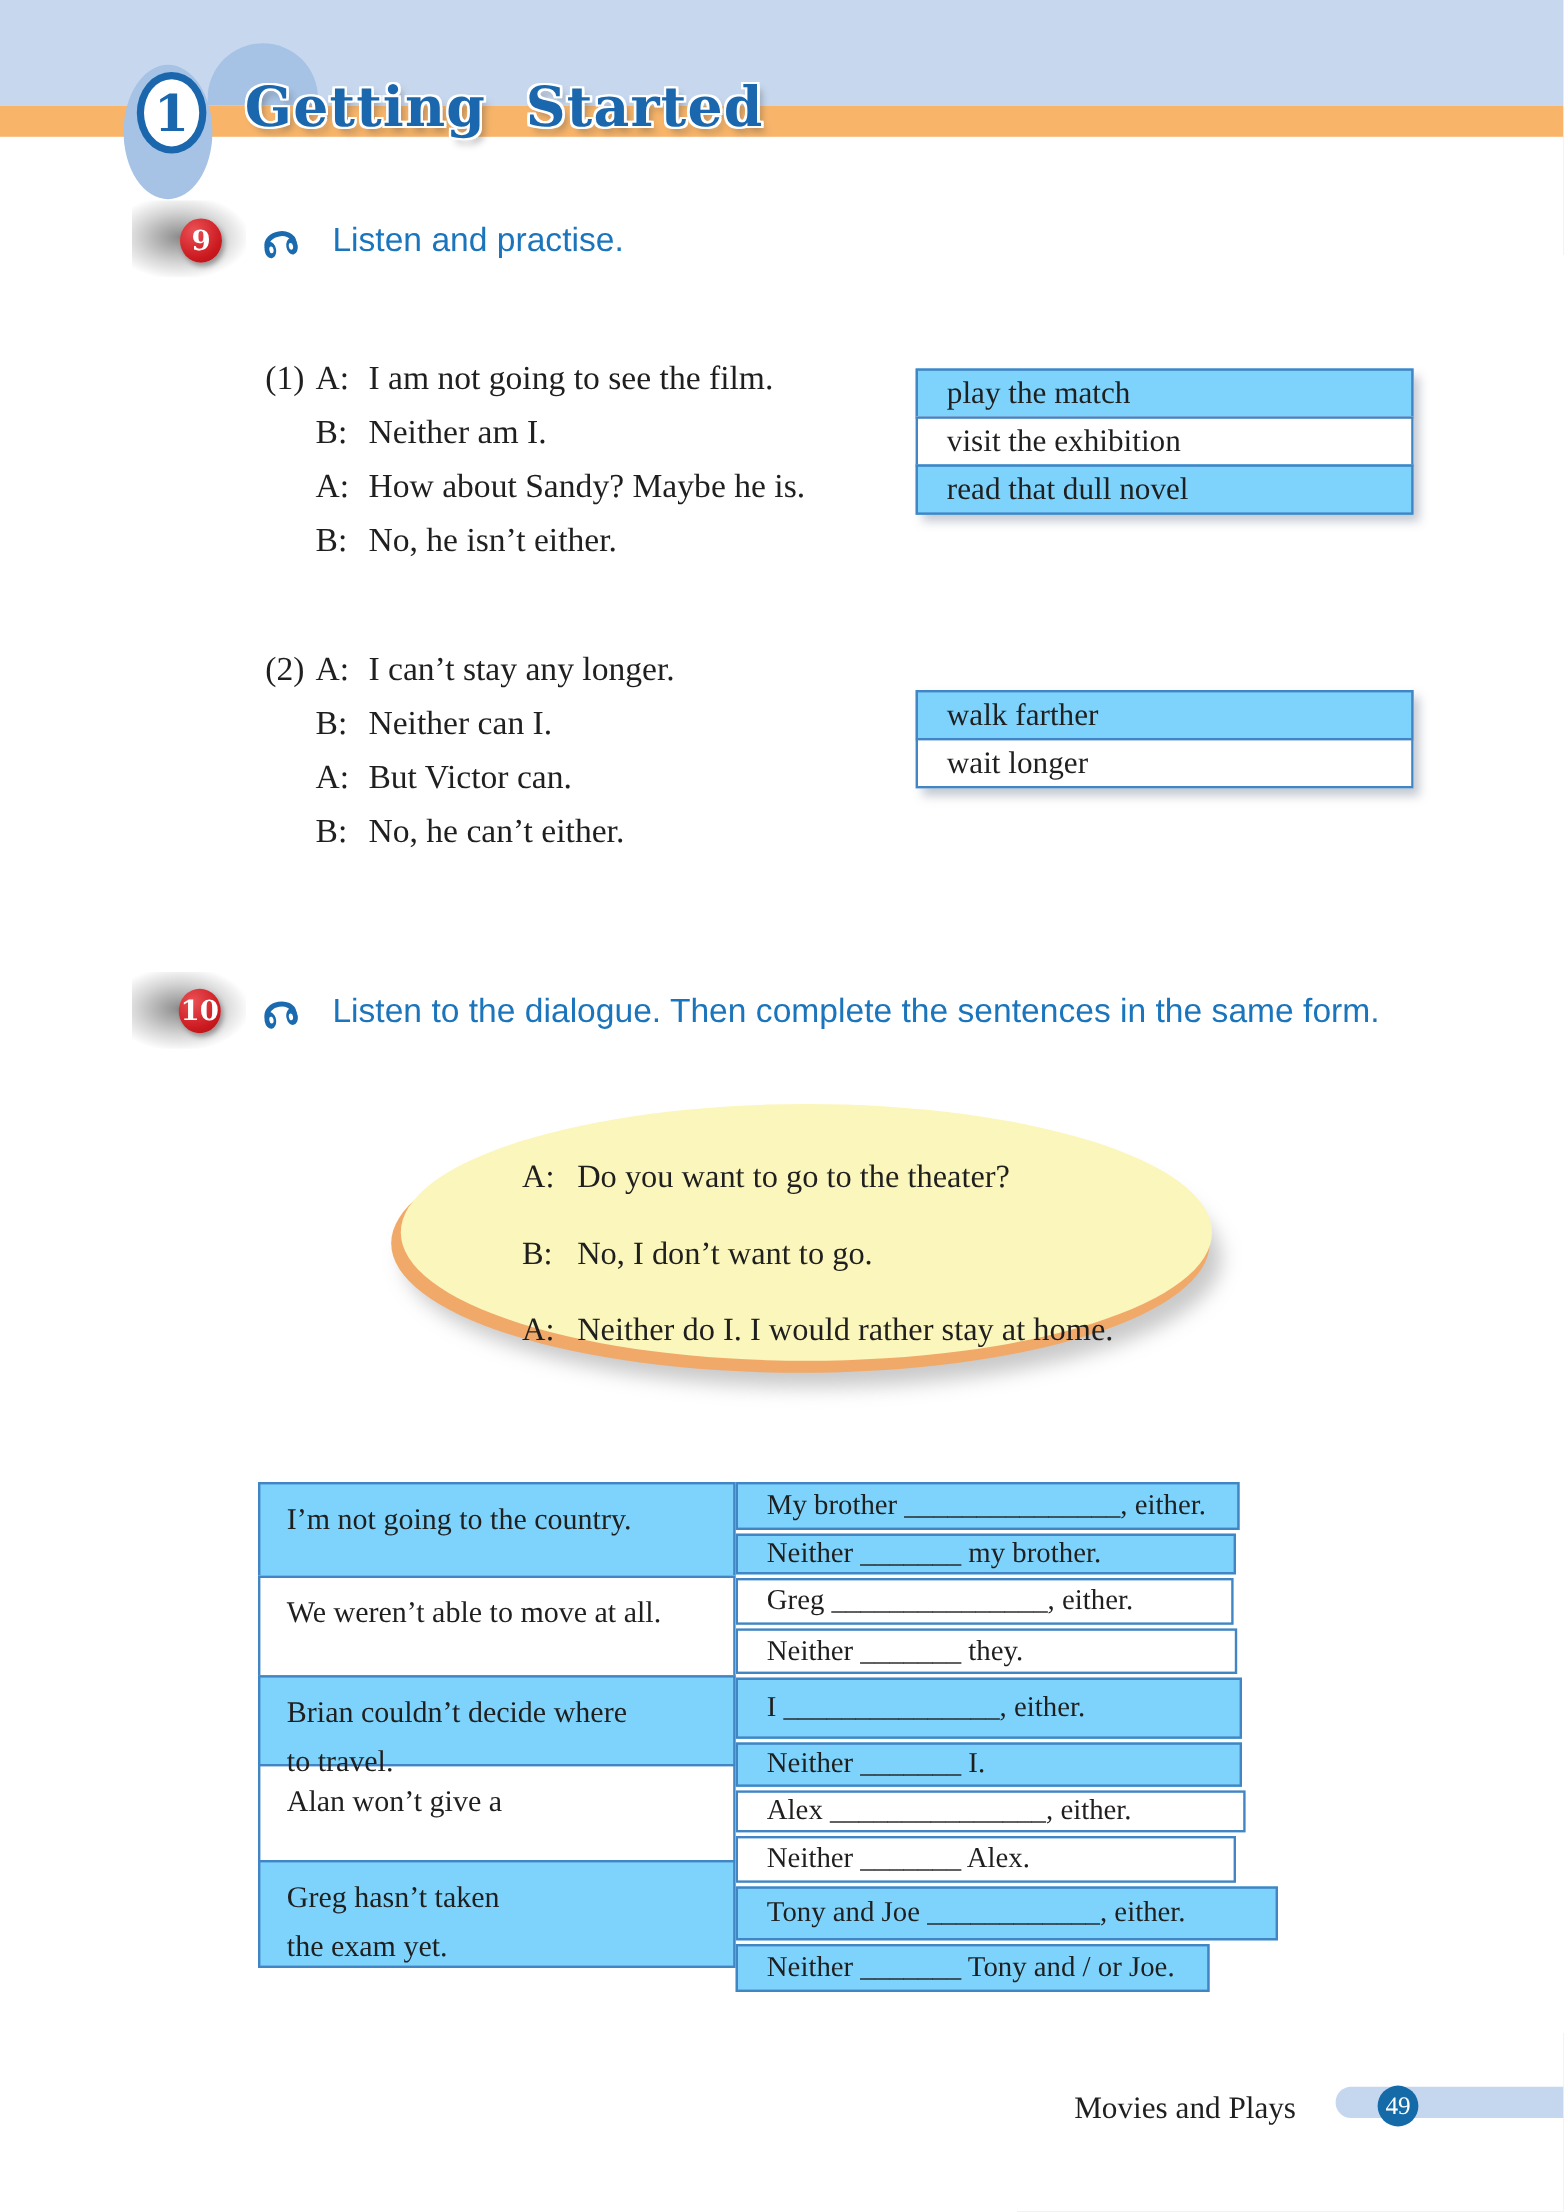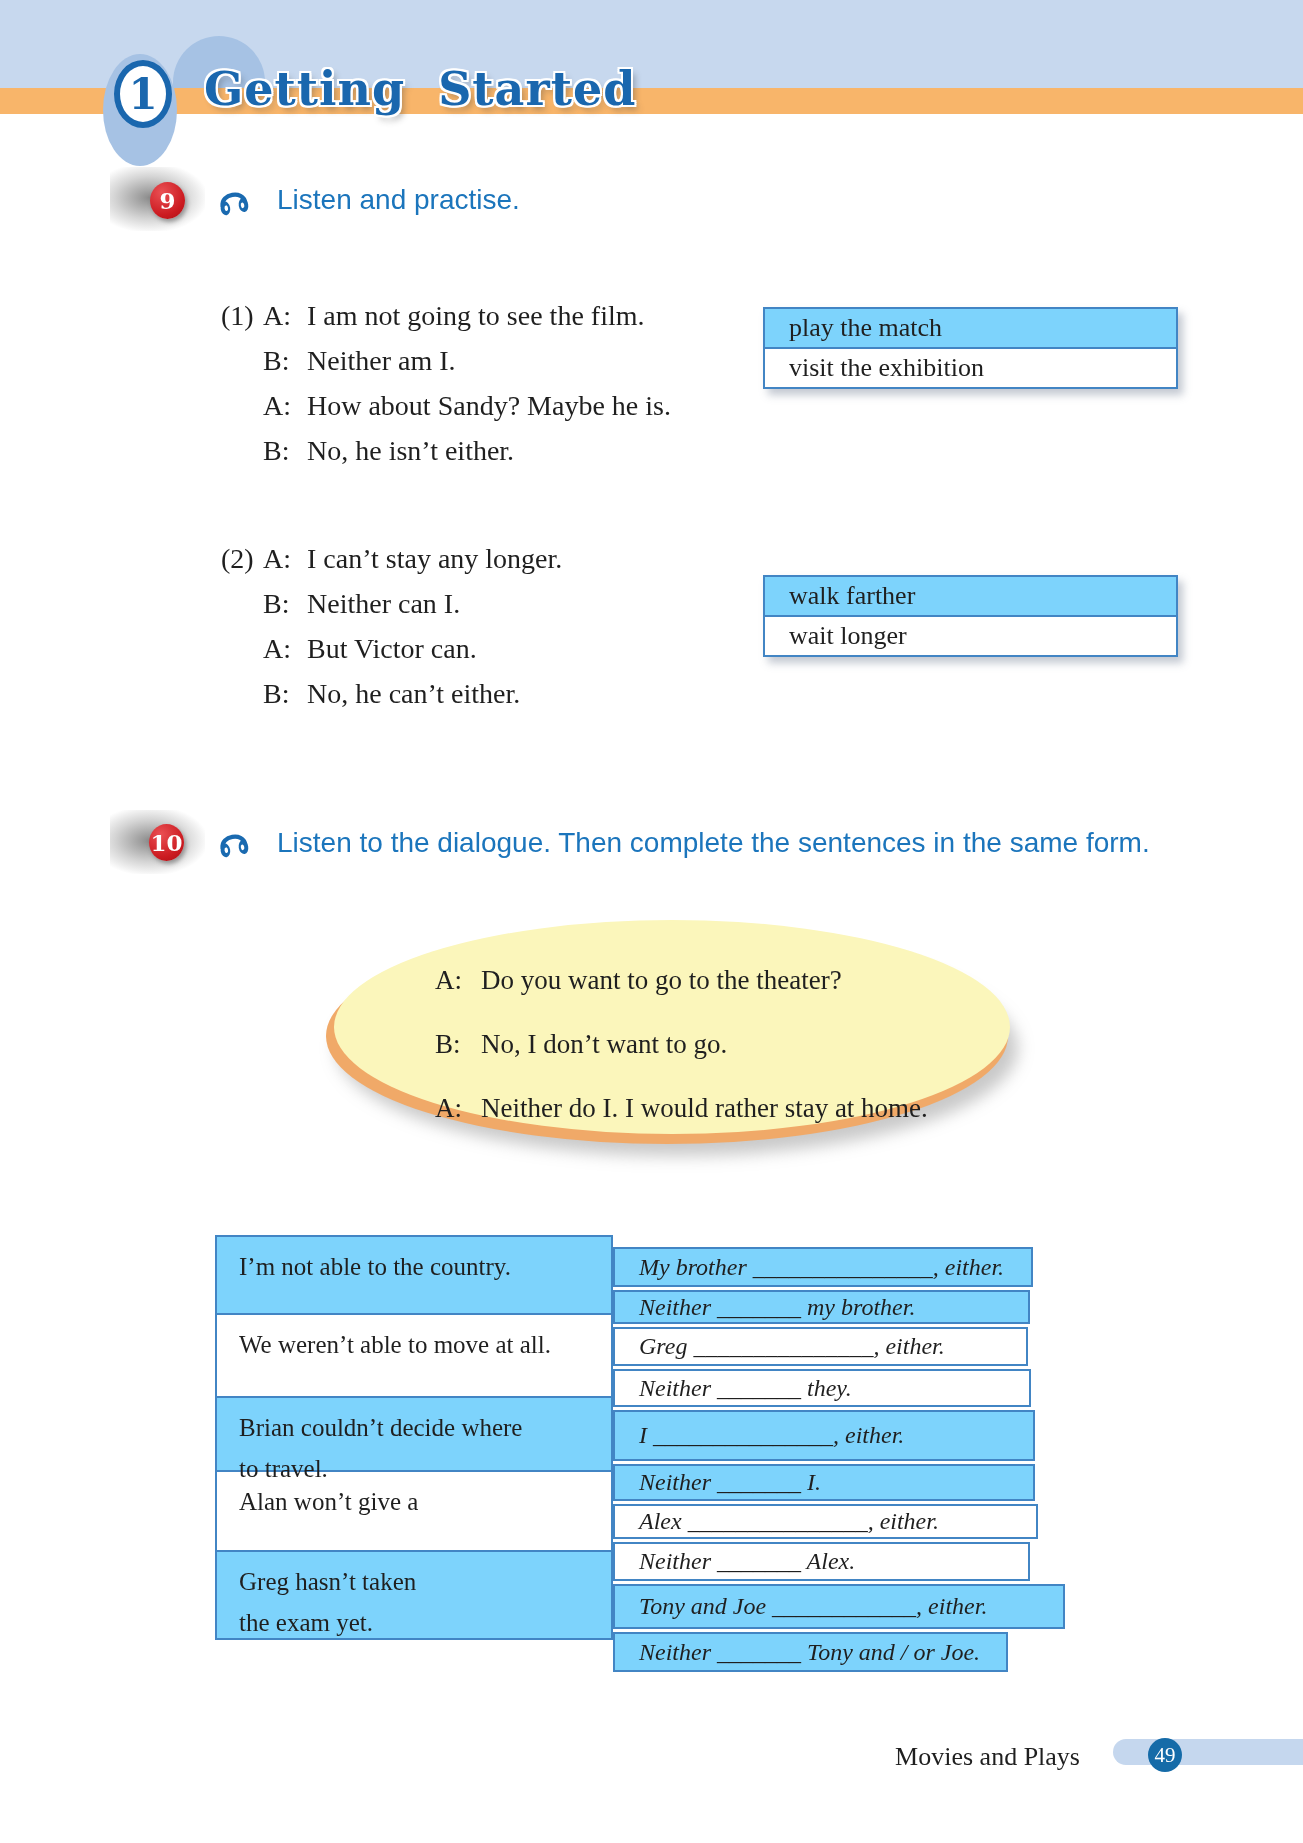--- a/index.html
+++ b/index.html
@@ -78,21 +78,21 @@
   .bline  { display:flex; height:64px; align-items:center; white-space:nowrap; }
   .bspk   { width:46px; }
   
   .ftable { position:absolute; left:215px; top:1235px; width:880px; height:430px; }
   .fleft  { position:absolute; left:0; top:0; width:398px; }
   .fcell  {
     border:2px solid #4285c4; margin-top:-2px;
     padding:9px 0 0 22px; font-size:25px; line-height:41px; white-space:nowrap;
   }
   .fcell:first-child { margin-top:0; }
-  .fright { position:absolute; left:398px; top:12px;font-style:italic; }
+  .fright { position:absolute; left:398px; top:0; }
   .rcell  {
     border:2px solid #4285c4; margin-bottom:3px;
     display:flex; align-items:center; padding-left:24px;
     font-size:24px; white-space:nowrap;
   }
   
   .footer-section {
     position:absolute; left:820px; top:1742px; width:260px;
     text-align:right; font-size:26px; white-space:nowrap;
   }
@@ -154,20 +154,21 @@
     <div class="dline">
       <span class="dnum"></span>
       <span class="dspk">B:</span>
       <span>No, he isn’t either.</span>
     </div>
   </div>
 
   <div class="obox" style="top:307px;">
     <div class="orow bg-lav">play the match</div>
     <div class="orow bg-wht">visit the exhibition</div>
+    <div class="orow bg-lav">read that dull novel</div>
   </div>
 
   <div class="dblock" style="top:536px;">
     <div class="dline">
       <span class="dnum">(2)</span>
       <span class="dspk">A:</span>
       <span>I can’t stay any longer.</span>
     </div>
     <div class="dline">
       <span class="dnum"></span>
@@ -219,21 +220,21 @@
     </div>
     <div class="bline">
       <span class="bspk">A:</span>
       <span>Neither do I. I would rather stay at home.</span>
     </div>
   </div>
 
   <div class="ftable">
     <div class="fleft">
       <div class="fcell bg-lav" style="height:80px;">
-        <div>I’m not able to the country.</div>
+        <div>I’m not going to the country.</div>
         <div></div>
       </div>
       <div class="fcell bg-wht" style="height:85px;">
         <div>We weren’t able to move at all.</div>
         <div></div>
       </div>
       <div class="fcell bg-lav" style="height:76px;">
         <div>Brian couldn’t decide where</div>
         <div>to travel.</div>
       </div>

